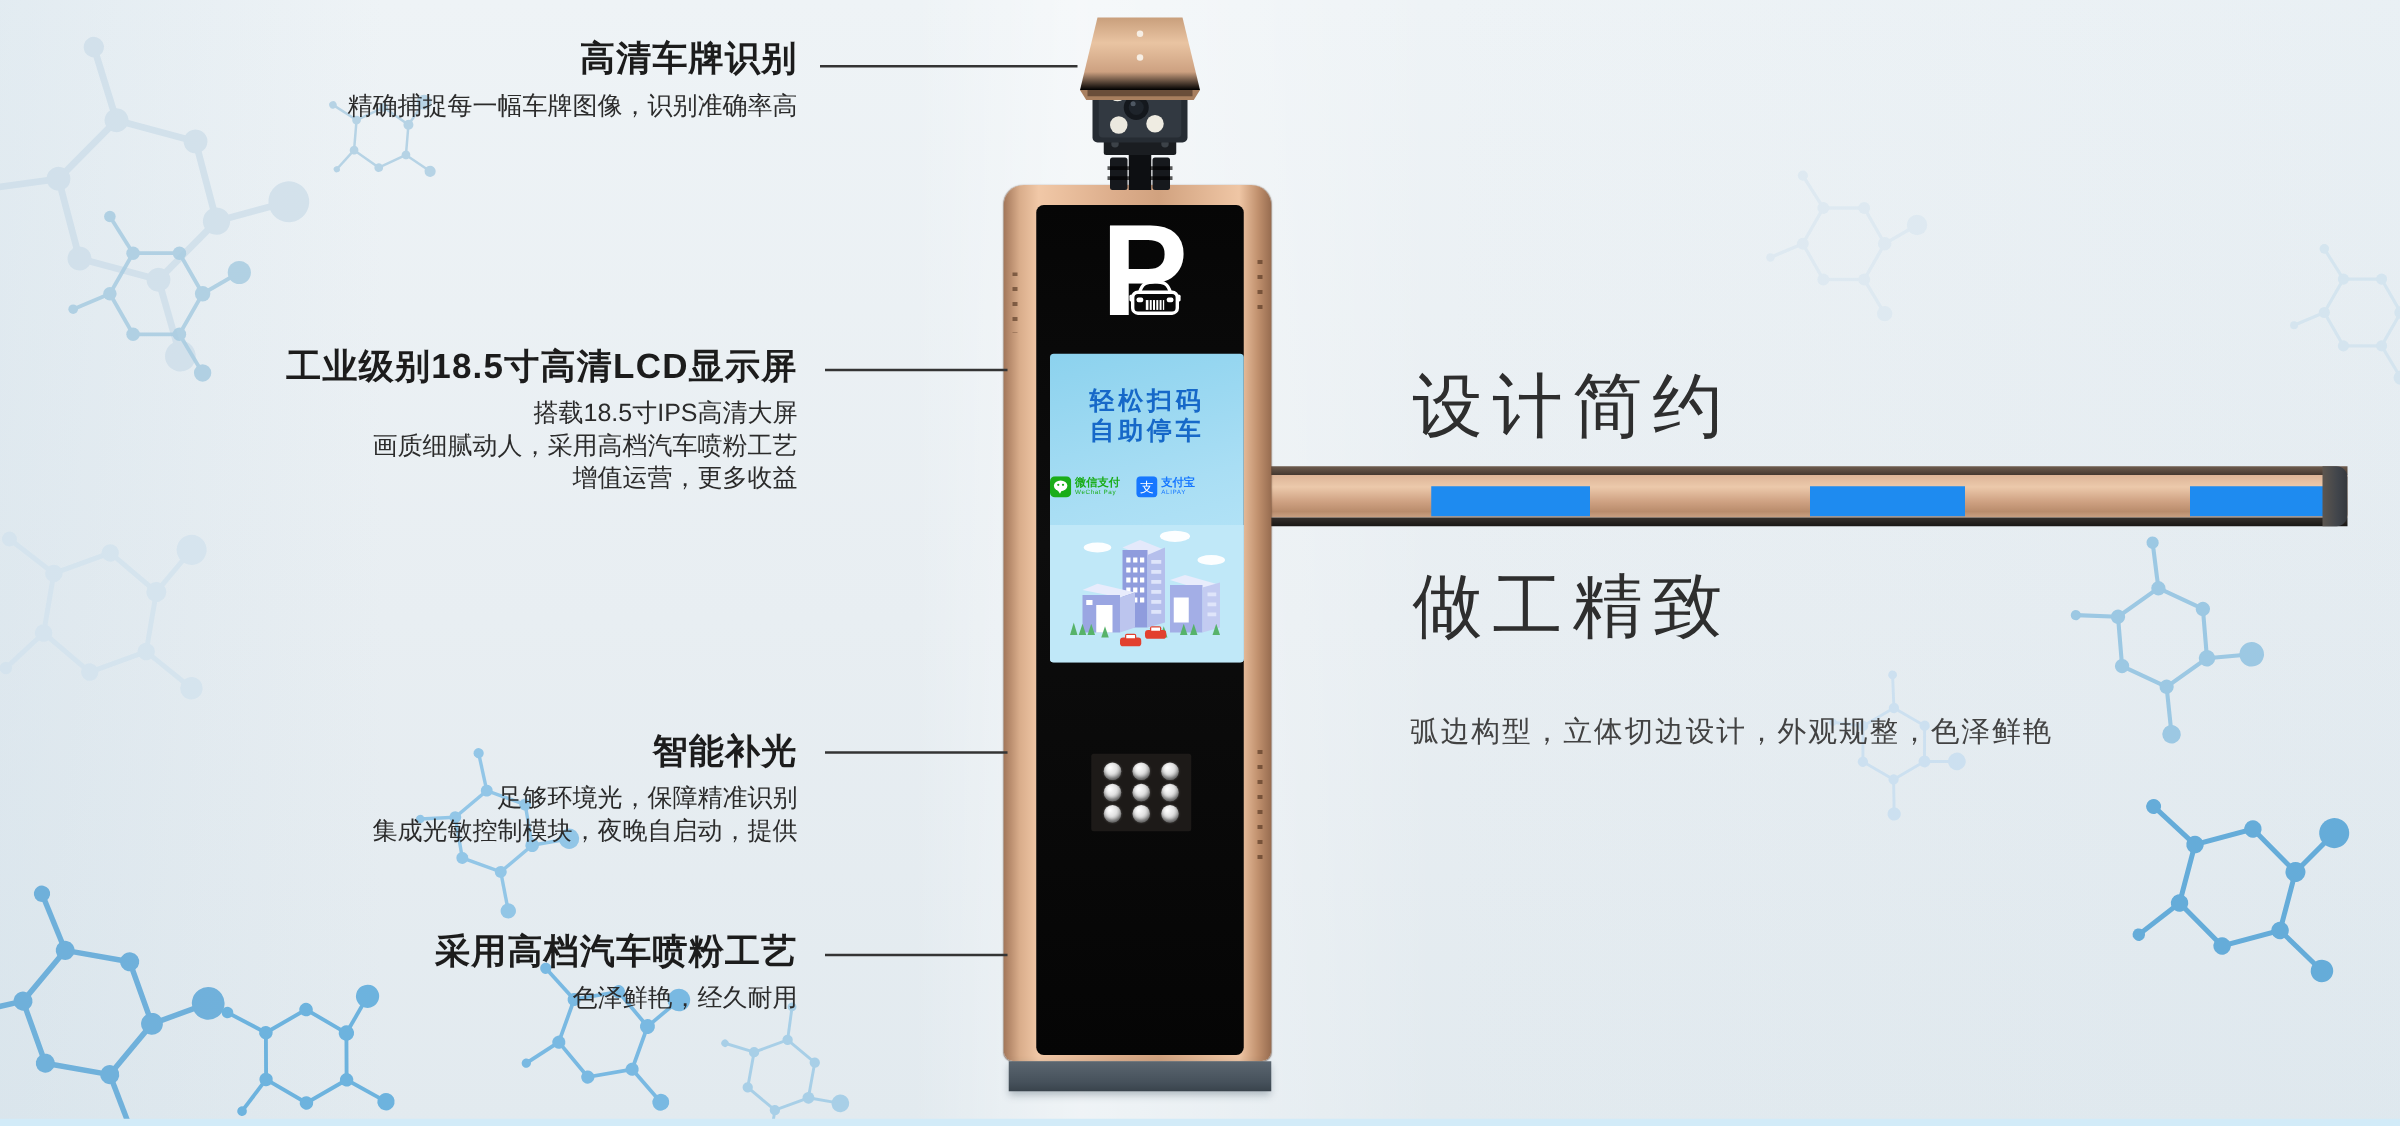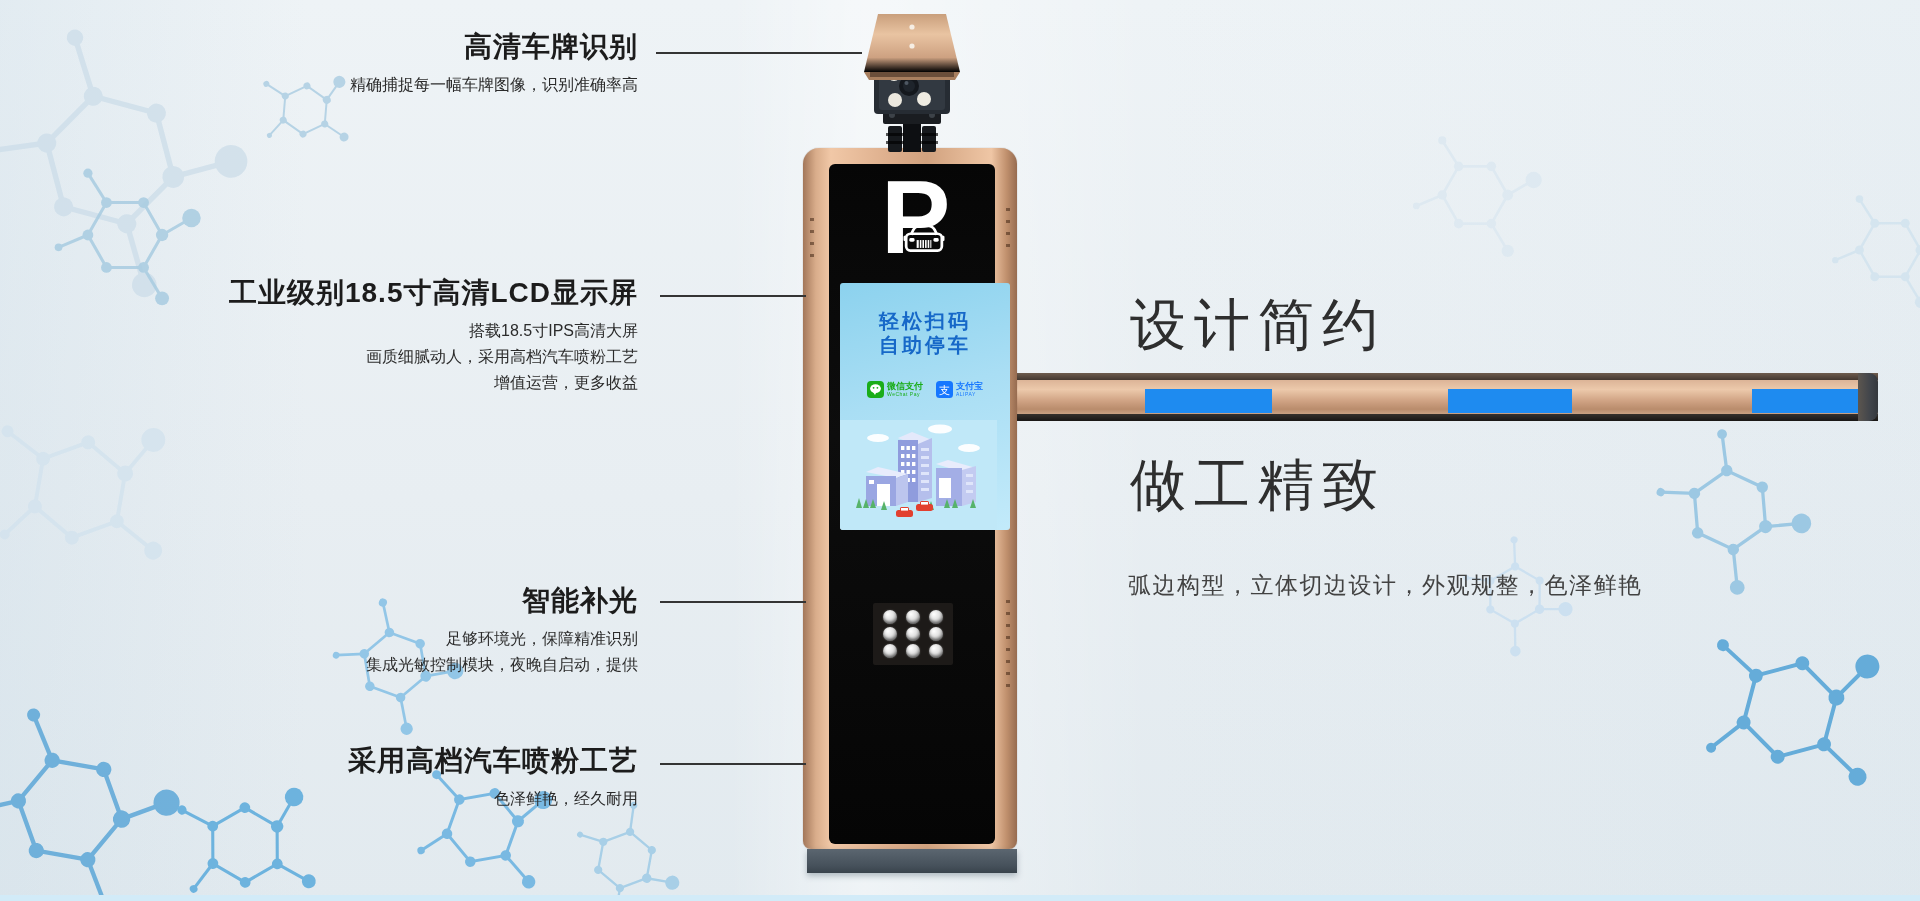--- a/index.html
+++ b/index.html
@@ -16,21 +16,21 @@
       rgba(196,216,229,.12) 100%);
   }
   .bottom-strip{ position:absolute; left:0; right:0; bottom:0; height:6px; background:#d2ebf8; }
 
   
   .mol { position:absolute; pointer-events:none; }
 
   
   .callout { position:absolute; right:1282px; text-align:right; color:#1c1c1c; z-index:5; }
   .callout-title { font-size:28px; font-weight:600; letter-spacing:1px; line-height:34px; white-space:nowrap; }
-  .callout-sub { margin-top:8px; font-size:16px; line-height:26px; color:#2b2b2b; white-space:nowrap; }
+  .callout-sub { margin-top:8px; font-size:20px; line-height:26px; color:#2b2b2b; white-space:nowrap; }
   #callout-1{ top:30px;margin-left:12px; } #callout-2{ top:276px; } #callout-3{ top:584px; } #callout-4{ top:744px; }
   .leader { position:absolute; height:2px; background:#343434; z-index:5; }
   #leader-1{ left:656px; top:52px;  width:206px; }
   #leader-2{ left:660px; top:295px; width:146px; }
   #leader-3{ left:660px; top:601px; width:146px; }
   #leader-4{ left:660px; top:763px; width:146px; }
 
   
   .headline { position:absolute; font-size:56px; font-weight:500; color:#2e2e2e; letter-spacing:8px; white-space:nowrap; z-index:5; }
   #headline-top{ left:1130px; top:288px; }
@@ -58,25 +58,25 @@
   .kiosk-base { position:absolute; left:4px; top:701px; width:210px; height:24px;
     background:linear-gradient(180deg,#5b6670,#46515b 70%,#39434c);
     box-shadow:0 3px 6px rgba(60,80,95,.35); }
   .vent { position:absolute; width:4px; background:repeating-linear-gradient(180deg, rgba(66,38,20,.55) 0 3px, rgba(0,0,0,0) 3px 12px); }
   #vent-left{ left:7px; top:70px; height:48px; } #vent-right{ right:7px; top:60px; height:48px; }
   #vent-right2{ right:7px; top:452px; height:96px; }
 
   .p-logo { position:absolute; left:78px; top:14px; color:#fff; font-size:104px; font-weight:600; line-height:110px; letter-spacing:0; }
   .car-icon { position:absolute; left:100px; top:74px; width:42px; height:34px; }
 
-  .screen { position:absolute; left:37px; top:135px; width:170px; height:247px; border-radius:3px; overflow:hidden;
+  .screen { position:absolute; left:37px; top:135px; width:155px; height:247px; border-radius:3px; overflow:hidden;
     background:linear-gradient(165deg,#8cd2ee 0%,#a9def4 45%,#c2eafa 100%); }
   .screen-line { text-align:center; font-size:20px; font-weight:700; color:#1668c8; letter-spacing:3px; line-height:24px; }
   .screen-line.first{ margin-top:26px; }
-  .pay-row { position:absolute; left:0; top:98px; width:100%; display:flex; justify-content:center; gap:13px; }
+  .pay-row { position:absolute; left:0; top:98px; width:100%; display:flex; gap:13px; }
   .pay-item { display:flex; align-items:center; gap:3px; }
   .pay-text { display:flex; flex-direction:column; line-height:1; }
   .pay-name { font-size:9px; font-weight:700; }
   .pay-sub { font-size:5px; letter-spacing:.5px; margin-top:1px; }
   .wechat .pay-name, .wechat .pay-sub { color:#1aad19; }
   .alipay .pay-name, .alipay .pay-sub { color:#1677ff; }
   .screen-illustration { position:absolute; left:0; top:137px; width:157px; height:110px; }
 
   .led-panel { position:absolute; left:70px; top:455px; width:80px; height:62px; background:#1d1a18; border-radius:2px;
     display:grid; grid-template-columns:repeat(3,1fr); grid-template-rows:repeat(3,1fr); padding:5px; }

